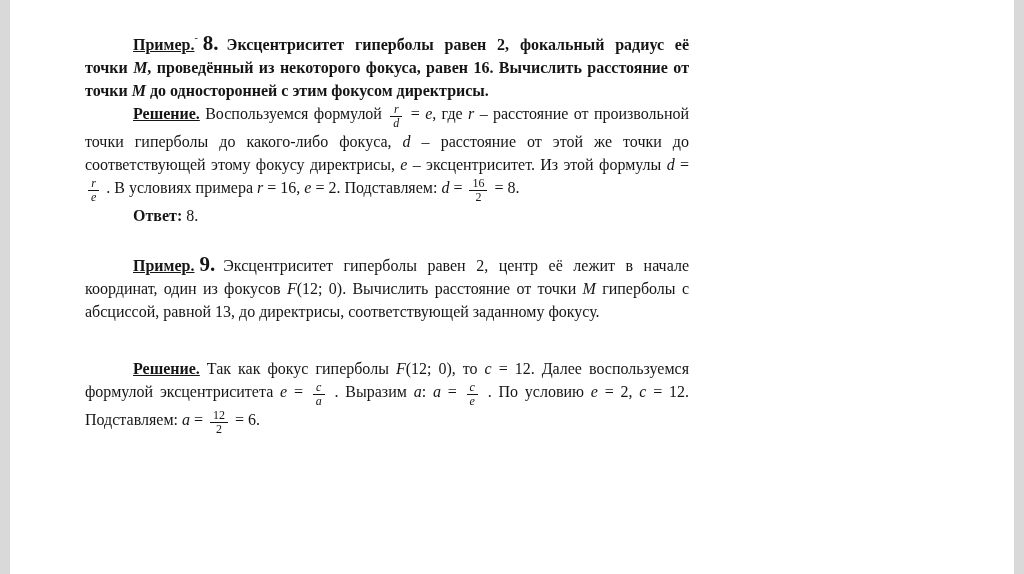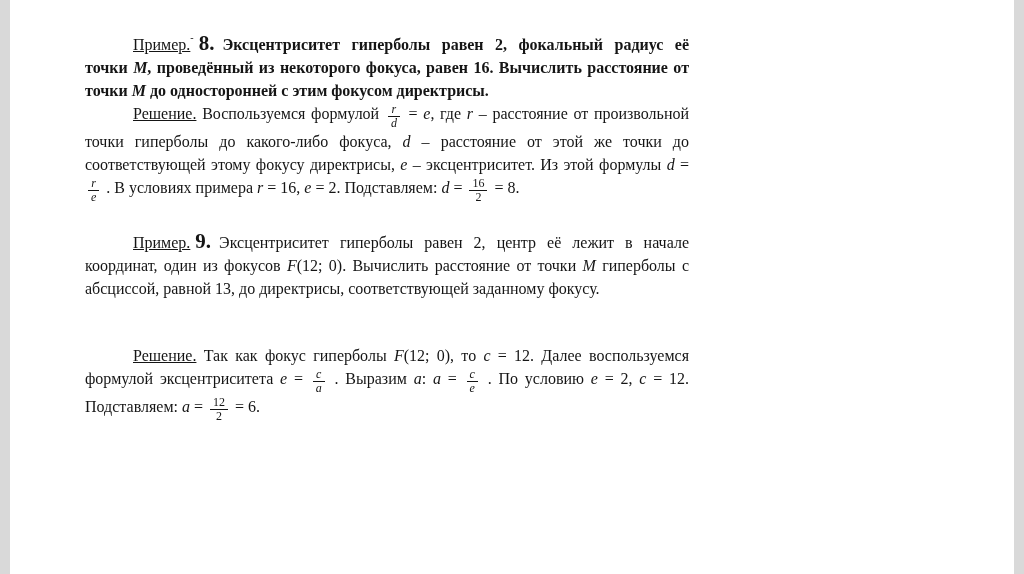--- a/index.html
+++ b/index.html
@@ -12,23 +12,23 @@
   }
   .edge{position:absolute;top:0;bottom:0;width:10px;background:#d9d9d9;}
   .edge.left{left:0;}
   .edge.right{right:0;}
   .content{
     position:absolute;left:85px;top:26px;width:604px;
     text-align:justify;
   }
   .para{margin:0;text-indent:48px;}
   .gap-large{margin-top:26px;}
-  .gap-medium{margin-top:44px;}
+  .gap-medium{margin-top:34px;}
   
-  .label{font-weight:normal;text-decoration:underline;}
+  .label{font-weight:bold;text-decoration:underline;}
   .num{font-weight:bold;font-size:21px;padding:0 8px 0 5px;}
   .sup{font-size:10px;vertical-align:9px;}
   .b{font-weight:bold;}
   .i{font-style:italic;}
   .bi{font-weight:bold;font-style:italic;}
   .it{font-style:italic;}
   .frac{
     display:inline-block;vertical-align:-8px;text-align:center;
     font-size:12px;line-height:13px;margin:0 3px;text-indent:0;
   }
@@ -37,15 +37,16 @@
 </style>
 </head>
 <body>
 
 <div class="edge left"></div>
 <div class="edge right"></div>
 
 <div class="content">
   <p class="para"><span class="label">Пример.</span><span class="sup">-</span><span class="num">8.</span><span class="b">Эксцентриситет гиперболы равен 2, фокальный радиус её точки </span><span class="bi">M</span><span class="b">, проведённый из некоторого фокуса, равен 16. Вычислить расстояние от точки </span><span class="bi">M</span><span class="b"> до односторонней с этим фокусом директрисы.</span></p>
   <p class="para"><span class="label">Решение.</span> Воспользуемся формулой <span class="frac"><span class="fnum it">r</span><span class="fden it">d</span></span> = <span class="i">e</span>, где <span class="i">r</span> – расстояние от произвольной точки гиперболы до какого-либо фокуса, <span class="i">d</span> – расстояние от этой же точки до соответствующей этому фокусу директрисы, <span class="i">e</span> – эксцентриситет. Из этой формулы <span class="i">d</span> = <span class="frac"><span class="fnum it">r</span><span class="fden it">e</span></span> . В условиях примера <span class="i">r</span> = 16, <span class="i">e</span> = 2. Подставляем: <span class="i">d</span> = <span class="frac"><span class="fnum">16</span><span class="fden">2</span></span> = 8.</p>
+  <p class="para"><span class="b">Ответ:</span> 8.</p>
   <p class="para gap-large"><span class="label">Пример.</span><span class="num">9.</span>Эксцентриситет гиперболы равен 2, центр её лежит в начале координат, один из фокусов <span class="i">F</span>(12; 0). Вычислить расстояние от точки <span class="i">M</span> гиперболы с абсциссой, равной 13, до директрисы, соответствующей заданному фокусу.</p>
   <p class="para gap-medium"><span class="label">Решение.</span> Так как фокус гиперболы <span class="i">F</span>(12; 0), то <span class="i">c</span> = 12. Далее воспользуемся формулой эксцентриситета <span class="i">e</span> = <span class="frac"><span class="fnum it">c</span><span class="fden it">a</span></span> . Выразим <span class="i">a</span>: <span class="i">a</span> = <span class="frac"><span class="fnum it">c</span><span class="fden it">e</span></span> . По условию <span class="i">e</span> = 2, <span class="i">c</span> = 12. Подставляем: <span class="i">a</span> = <span class="frac"><span class="fnum">12</span><span class="fden">2</span></span> = 6.</p>
 </div>
 
 </body></html>

